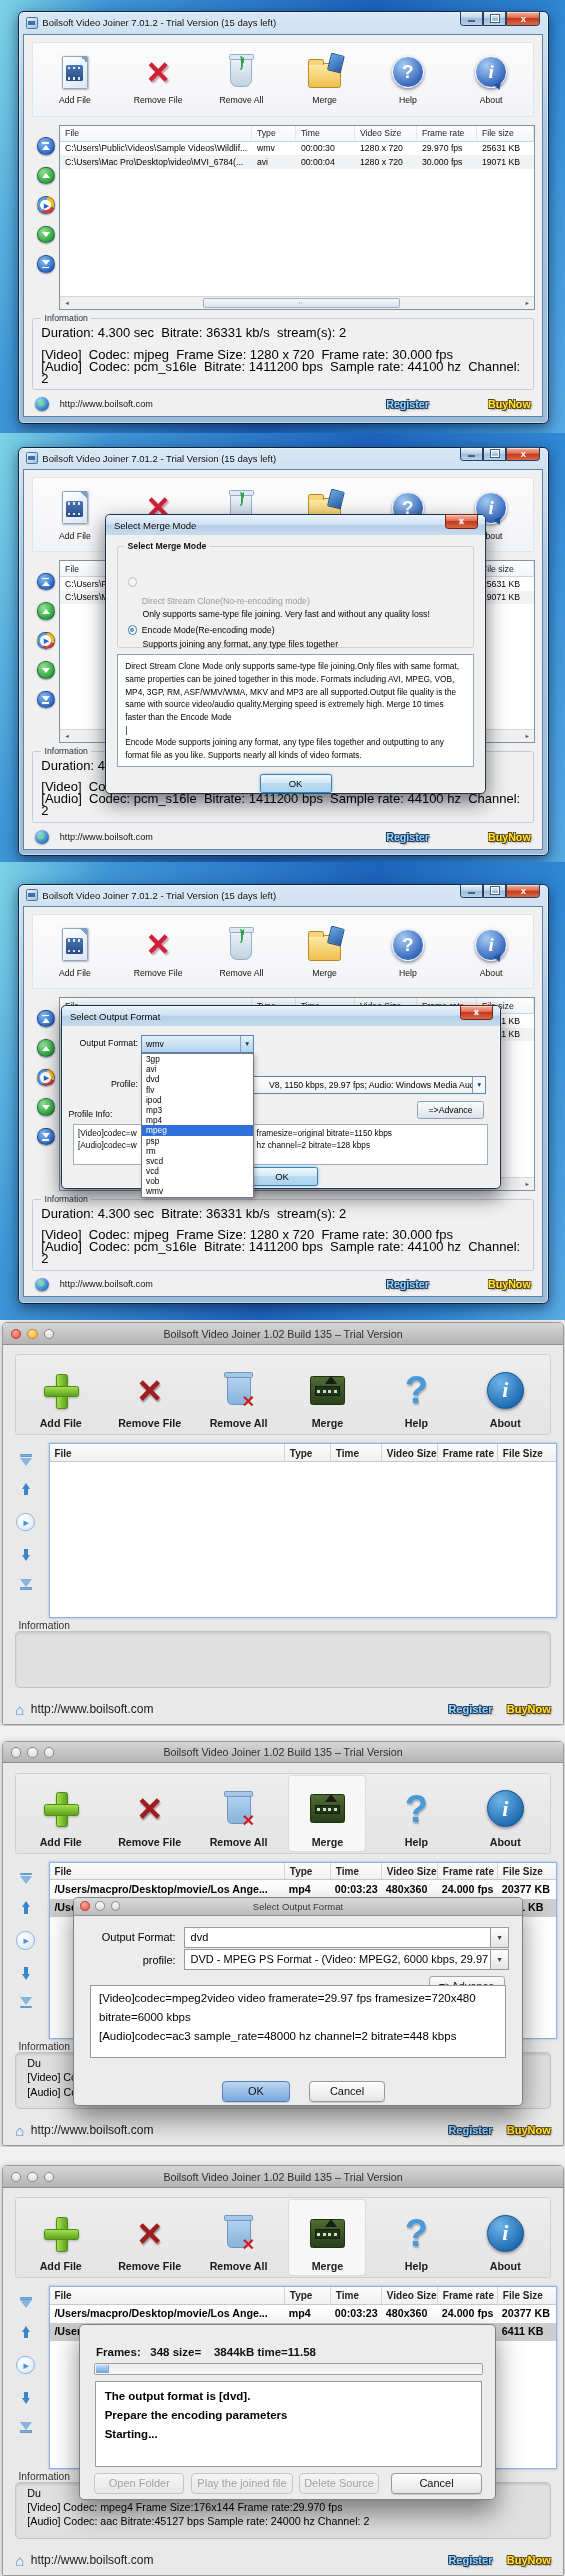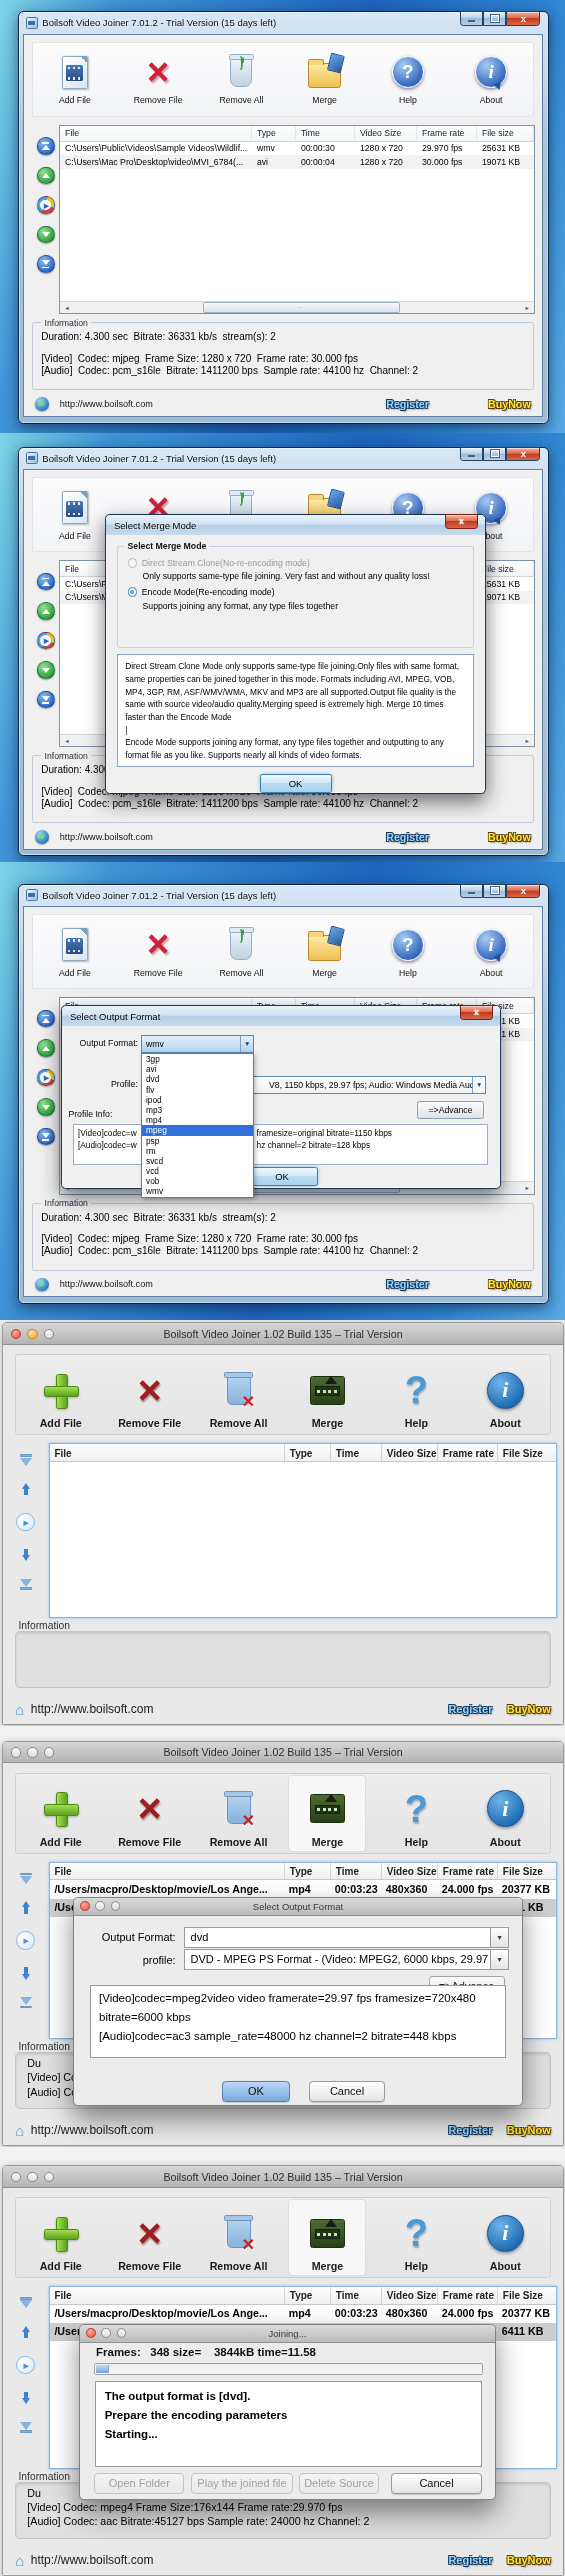--- a/index.html
+++ b/index.html
@@ -96,21 +96,21 @@
   .win-hscroll{height:12.7px;border-top:0.8px solid #d5d5d5;background:#f0f0f0;display:flex;flex:0 0 auto;}
   .sb-btn{width:13.5px;font-size:5.6px;color:#4a5a6a;text-align:center;line-height:12.7px;background:#f0f0f0;cursor:pointer;}
   .sb-track{flex:1;position:relative;}
   .sb-thumb{position:absolute;left:29%;width:44%;top:0.8px;bottom:0.8px;border:0.8px solid #9ab0c8;border-radius:1.6px;
     background:linear-gradient(#f6f8fa,#dde3ea);cursor:pointer;}
   .sb-thumb::after{content:"";position:absolute;left:50%;top:3.2px;bottom:3.2px;width:6.4px;transform:translateX(-50%);
     background:repeating-linear-gradient(90deg,#b8c6d6 0 0.8px,transparent 0.8px 2.4px);}
 
   .win-info{margin:6.4px 8px 1.6px;position:relative;border:0.8px solid #c2cbd8;border-radius:2.4px;padding:8px 8px 4.8px;flex:0 0 68px;}
   .win-info .glabel{position:absolute;top:-5.6px;left:8px;background:#f0f0f0;padding:0 3.2px;font-size:8.7px;color:#24303c;}
-  .win-info .iline{font-size:10px;color:#000;line-height:12px;}
+  .win-info .iline{font-size:13px;color:#000;line-height:12px;}
   .win-info .spacer{height:9.5px;}
 
   .win-status{height:24px;display:flex;align-items:center;padding:0 11px;flex:0 0 auto;}
   .globe{width:13.5px;height:13.5px;border-radius:50%;margin-right:11px;
     background:radial-gradient(circle at 35% 30%,#9adbf8,#2e7ac0 70%,#174e88);box-shadow:0 0.8px 1.6px rgba(0,0,30,.4);position:relative;}
   .globe::after{content:"";position:absolute;left:2.4px;top:4px;width:6.4px;height:4.8px;border-radius:50%;background:rgba(120,220,130,.85);}
   .wurl{font-size:9.1px;color:#111;cursor:pointer;}
   .register{margin-left:auto;font-weight:bold;font-size:10.7px;color:#9ed4f8;cursor:pointer;
     text-shadow:-0.8px -0.8px 0 #12365c,0.8px -0.8px 0 #12365c,-0.8px 0.8px 0 #12365c,0.8px 0.8px 0 #12365c,1.6px 1.6px 1.6px rgba(0,0,0,.35);}
   .buynow{font-weight:bold;font-size:10.7px;color:#ffe83a;cursor:pointer;
@@ -127,21 +127,21 @@
     color:#fff;text-align:center;font-weight:bold;font-size:8.7px;line-height:12.7px;cursor:pointer;
     background:linear-gradient(#f5b6a8,#e06a4e 45%,#c13a1e 50%,#d6684a);box-shadow:inset 0 0.8px 0 rgba(255,255,255,.5);}
   .wgroup{position:relative;border:0.8px solid #c8d0da;border-radius:2.4px;margin:11px 11px 6.4px;padding:9.5px 9.5px 6.4px;}
   .wgroup .glabel{position:absolute;top:-6.4px;left:6.4px;background:#f0f0f0;padding:0 3.2px;font-size:8.7px;font-weight:bold;color:#111;}
   .radio-row{display:flex;align-items:center;margin:1.6px 0 2.4px;}
   .rdot{width:9.5px;height:9.5px;border-radius:50%;border:0.8px solid #8c8c8c;background:#fff;margin-right:4.8px;flex:0 0 auto;position:relative;}
   .rdot.on{border-color:#3c7fb1;}
   .rdot.on::after{content:"";position:absolute;inset:1.6px;border-radius:50%;background:radial-gradient(#7cc0ea,#2a66b0);}
   .rdot.off{border-color:#bcbcbc;background:#f4f4f4;}
   .rlabel{font-size:8.7px;color:#000;}
-  .rlabel.dis{color:#9a9a9a;}
+  .rlabel.dis{color:#9a9a9a;margin-top:38px;}
   .rdesc{font-size:8.7px;color:#000;margin-left:15px;line-height:12.7px;}
   .wtextarea{margin:4.8px 11px;background:#fff;border:0.8px solid #8aa4c4;padding:4.8px 7.2px;font-size:8.3px;line-height:12.7px;
     color:#000;white-space:pre-wrap;}
   .wokbtn{display:block;margin:6.4px auto;width:72px;height:19px;border:0.8px solid #3c7fb1;border-radius:2.4px;font-size:9.5px;color:#000;
     background:linear-gradient(#f0f9ff,#d3e9f8 45%,#bcdcf2 50%,#a9d2ee);box-shadow:0 0 3.2px rgba(80,160,220,.7);cursor:pointer;
     text-align:center;line-height:17.5px;}
   .wlabel{font-size:8.7px;color:#000;text-align:right;position:absolute;}
   .wcombo{position:absolute;height:17.5px;border:0.8px solid #5a86b4;display:flex;align-items:center;font-size:8.7px;color:#000;
     background:linear-gradient(#e2f0fb,#b2d4ee);cursor:pointer;}
   .wcombo .ctext{flex:1;padding:0 4px;white-space:nowrap;overflow:hidden;}
@@ -1097,28 +1097,20 @@
     </div>
     <div class="mac-status">
       <span class="home-ic">⌂</span>
       <span class="murl">http://www.boilsoft.com</span>
       <span class="register">Register</span>
       <span class="buynow">BuyNow</span>
     </div>
   </div>
 </div>
     <div class="mdlg" style="left:79px;top:177px;width:417px;height:176px;">
-      <div class="mdlg-title">
-        <span class="mlights">
-          <span class="light lt-red"></span>
-          <span class="light lt-off"></span>
-          <span class="light lt-off"></span>
-        </span>
-        <span>Joining...</span>
-      </div>
       <div class="mframes" style="left:16px;top:20.7px;">Frames:   348 size=    3844kB time=11.58</div>
       <div class="mprogress" style="left:14.3px;top:38px;width:389px;">
         <span class="fill"></span>
       </div>
       <div class="mlog" style="left:15px;top:56px;width:387px;height:86px;">The output format is [dvd].
 Prepare the encoding parameters
 Starting...</div>
       <div class="mbtn disabled" style="left:14.3px;top:148px;width:90px;">Open Folder</div>
       <div class="mbtn disabled" style="left:111px;top:148px;width:102px;">Play the joined file</div>
       <div class="mbtn disabled" style="left:219px;top:148px;width:80px;">Delete Source</div>

